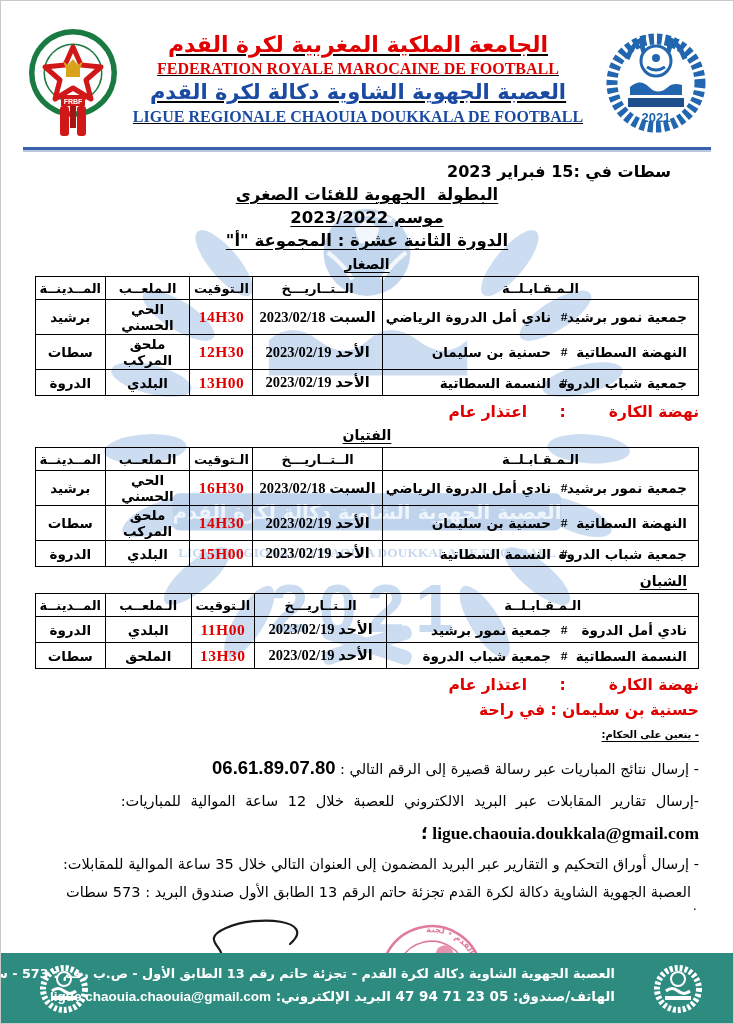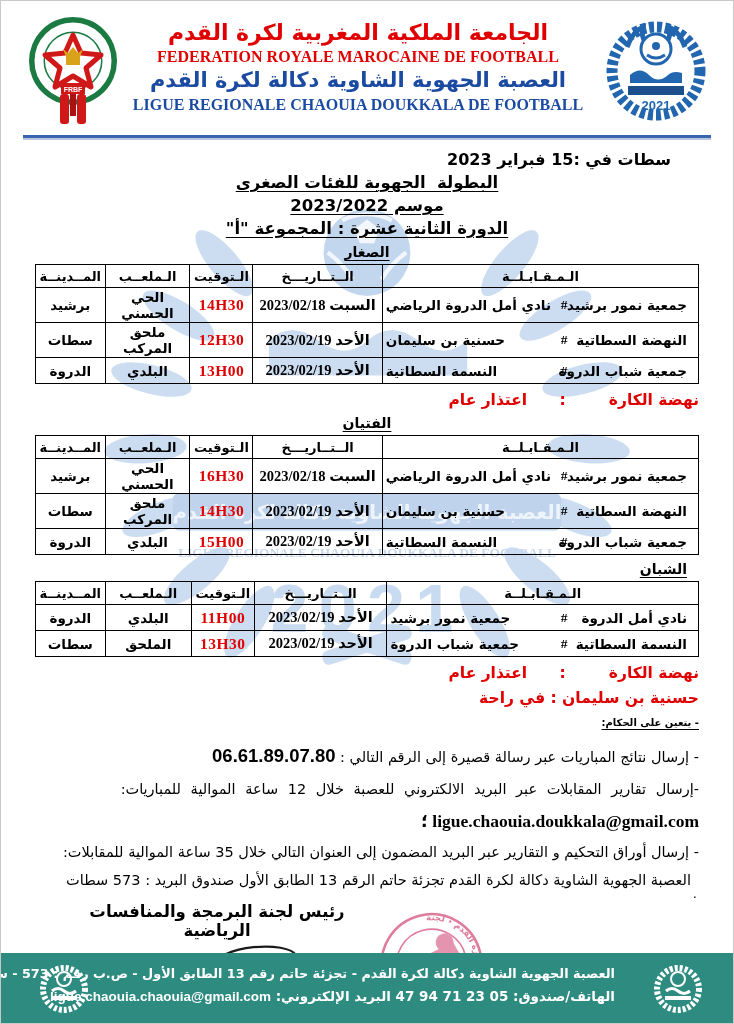--- a/index.html
+++ b/index.html
@@ -1,21 +1,21 @@
 <!DOCTYPE html>
 <html lang="ar" style="--accent_red: #e10000; --accent_blue: #1b4aa2; --footer_teal: #2e8b80; --watermark_blue: #cdddf1;"><head>
 <meta charset="utf-8">
 <style>
   html,body{margin:0;padding:0;background:#e9e9e9;}
   .page{width:734px;height:1024px;position:relative;margin:0 auto;background:#fff;
         font-family:"DejaVu Sans",sans-serif;direction:rtl;overflow:hidden;
         border:1px solid #c9c9c9;box-sizing:border-box;}
   
   .header{direction:ltr;display:flex;align-items:flex-start;justify-content:center;
-          padding:12px 18px 0 26px;}
+          padding:24px 18px 0 26px;text-decoration:underline;}
   .titles{flex:1;text-align:center;padding-top:6px;}
   .t-ar-red{color:var(--accent_red);font-weight:bold;font-size:22px;line-height:1.25;}
   .t-fr-red{color:var(--accent_red);font-weight:bold;font-size:16px;
             font-family:"Liberation Serif","DejaVu Serif",serif;line-height:1.3;}
   .t-ar-blue{color:var(--accent_blue);font-weight:bold;font-size:21px;line-height:1.3;}
   .t-fr-blue{color:var(--accent_blue);font-weight:bold;font-size:16px;
              font-family:"Liberation Serif","DejaVu Serif",serif;line-height:1.3;}
   .hr-blue{height:3px;background:#3a63ae;border-bottom:2px solid #b9c6de;
            margin:4px 22px 0 22px;}
   
@@ -38,21 +38,21 @@
   table.sched th{font-size:13px;height:20px;}
   table.sched td{height:23px;}
   table.sched th:nth-child(1){width:47%;}
   table.sched th:nth-child(2){width:20%;}
   table.sched th:nth-child(3){width:9.5%;}
   table.sched th:nth-child(4){width:13%;}
   table.sched th:nth-child(5){width:10.5%;}
   .match-cell{display:grid;grid-template-columns:118px 26px 1fr;align-items:center;}
   .match-home{text-align:right;padding-right:8px;white-space:nowrap;}
   .match-sep{text-align:center;font-family:"Liberation Serif",serif;}
-  .match-away{text-align:left;white-space:nowrap;}
+  .match-away{text-align:right;white-space:nowrap;}
   td.c-date{font-family:"Liberation Serif","DejaVu Sans",serif;font-size:14.5px;}
   td.c-time{color:var(--accent_red);font-family:"Liberation Serif",serif;
             font-size:15.5px;letter-spacing:.5px;}
   .red-note{color:var(--accent_red);font-weight:bold;font-size:15.5px;text-align:right;
             margin:7px 0 5px 0;white-space:pre-wrap;}
   
   .ref-head{font-weight:bold;font-size:10px;text-decoration:underline;
             text-underline-offset:3px;margin:10px 0 14px 0;}
   .body-line{font-size:14.5px;margin:9px 0;line-height:1.5;}
   .body-line .phone{font-weight:bold;font-size:18.5px;font-family:"Liberation Sans",sans-serif;}
@@ -328,21 +328,20 @@
 
     <div class="email-line">ligue.chaouia.doukkala@gmail.com ؛</div>
 
     <div class="body-line">- إرسال أوراق التحكيم و التقارير عبر البريد المضمون إلى العنوان التالي خلال 35 ساعة الموالية للمقابلات:</div>
 
     <div class="addr-line">العصبة الجهوية الشاوية دكالة لكرة القدم تجزئة حاتم الرقم 13 الطابق الأول صندوق البريد : 573 سطات</div>
     <div class="dot-line">.</div>
 
     <div class="sig-row">
       <div class="sig-block">
-        <div class="sig-title">رئيس لجنة البرمجة والمنافسات الرياضية</div>
         <svg width="190" height="62" viewBox="0 0 190 62">
           <path d="M168,30 C196,6 136,0 104,14 C72,28 116,36 92,50 M98,42 C80,50 58,60 76,56 C92,52 88,40 72,48 l-14,8 M60,52 l26,-4" stroke="#1a1a1a" stroke-width="2.2" fill="none" stroke-linecap="round"></path>
         </svg>
         <div class="sig-name">عبد اللطيف جمالي</div>
       </div>
       <div class="stamp">
         <svg width="132" height="128" viewBox="0 0 132 128">
           <defs>
               <path id="stampRing" d="M66,16 a44,44 0 1,1 -0.01,0 z"></path>
             </defs>

